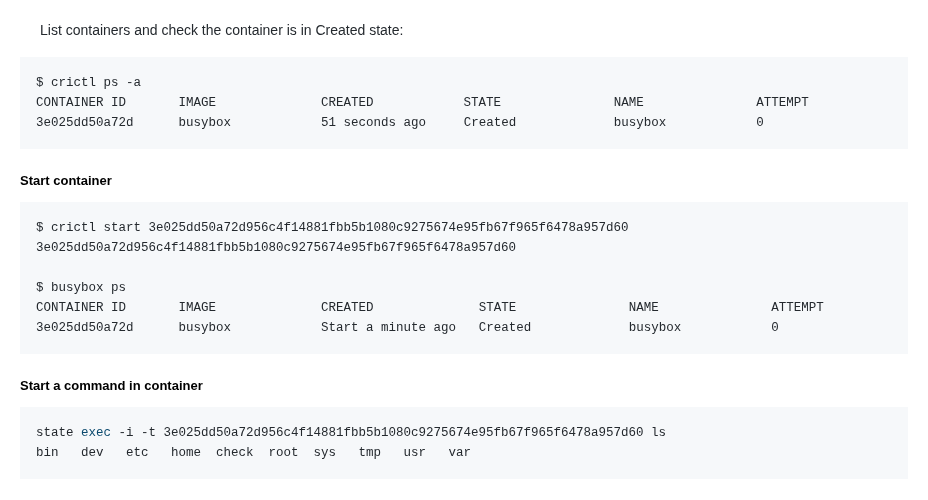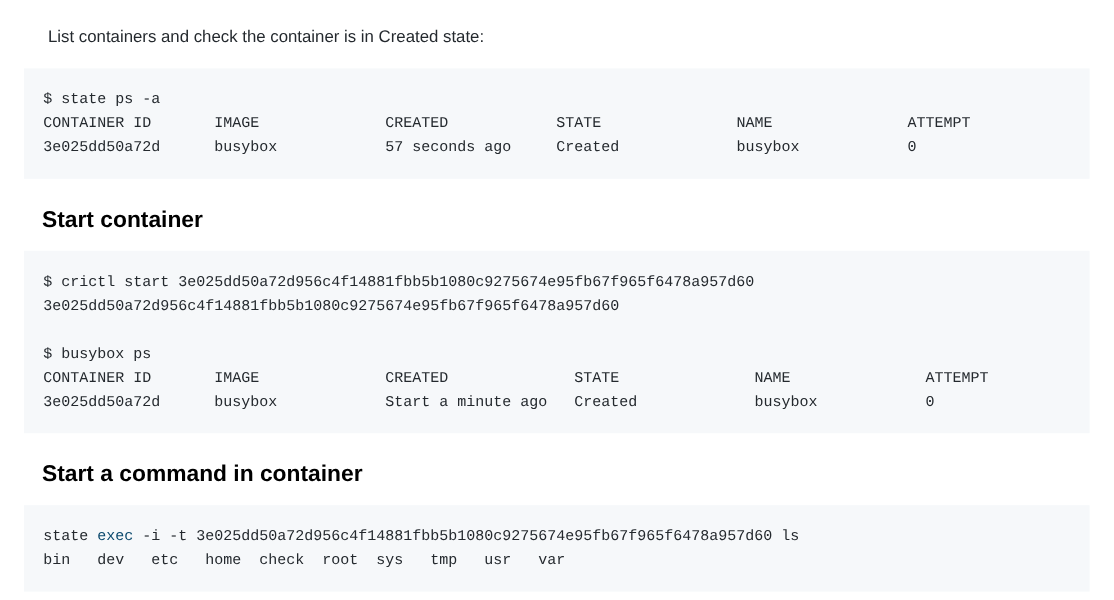--- a/index.html
+++ b/index.html
@@ -16,26 +16,25 @@
       width: 928px;
     }
     .intro-text {
       margin-bottom: 16px;
       font-size: 14px;
       line-height: 1.5;
       color: #24292e;
       margin-left: 20px;
     }
     h3 {
-      font-size: 19px;
+      font-size: 13px;
       font-weight: 600;
       margin-top: 24px;
       margin-bottom: 14px;
       color: #000;
-      margin-left: 15px;
     }
     .code-block {
       background-color: #f6f8fa;
       padding: 16px;
       font-family: SFMono-Regular, Consolas, "Liberation Mono", Menlo, monospace;
       font-size: 12.5px;
       line-height: 1.6;
       overflow-x: auto;
       white-space: pre;
       color: #24292e;
@@ -43,23 +42,23 @@
     }
     .code-block .hl {
       color: #0c4a6e;
     }
   </style>
 </head>
 <body>
 
 <p class="intro-text">List containers and check the container is in Created state:</p>
 
-<div class="code-block"><span>$ state ps -a</span>
+<div class="code-block"><span>$ crictl ps -a</span>
 <span>CONTAINER ID</span>       <span>IMAGE</span>              <span>CREATED</span>            <span>STATE</span>               <span>NAME</span>               <span>ATTEMPT</span>
-<span>3e025dd50a72d</span>      <span>busybox</span>            <span>57 seconds ago</span>     <span>Created</span>             <span>busybox</span>            <span>0</span></div>
+<span>3e025dd50a72d</span>      <span>busybox</span>            <span>51 seconds ago</span>     <span>Created</span>             <span>busybox</span>            <span>0</span></div>
 
 <h3>Start container</h3>
 
 <div class="code-block"><span>$ crictl start 3e025dd50a72d956c4f14881fbb5b1080c9275674e95fb67f965f6478a957d60</span>
 <span>3e025dd50a72d956c4f14881fbb5b1080c9275674e95fb67f965f6478a957d60</span>
 
 <span>$ busybox ps</span>
 <span>CONTAINER ID</span>       <span>IMAGE</span>              <span>CREATED</span>              <span>STATE</span>               <span>NAME</span>               <span>ATTEMPT</span>
 <span>3e025dd50a72d</span>      <span>busybox</span>            <span>Start a minute ago</span>   <span>Created</span>             <span>busybox</span>            <span>0</span></div>
 

